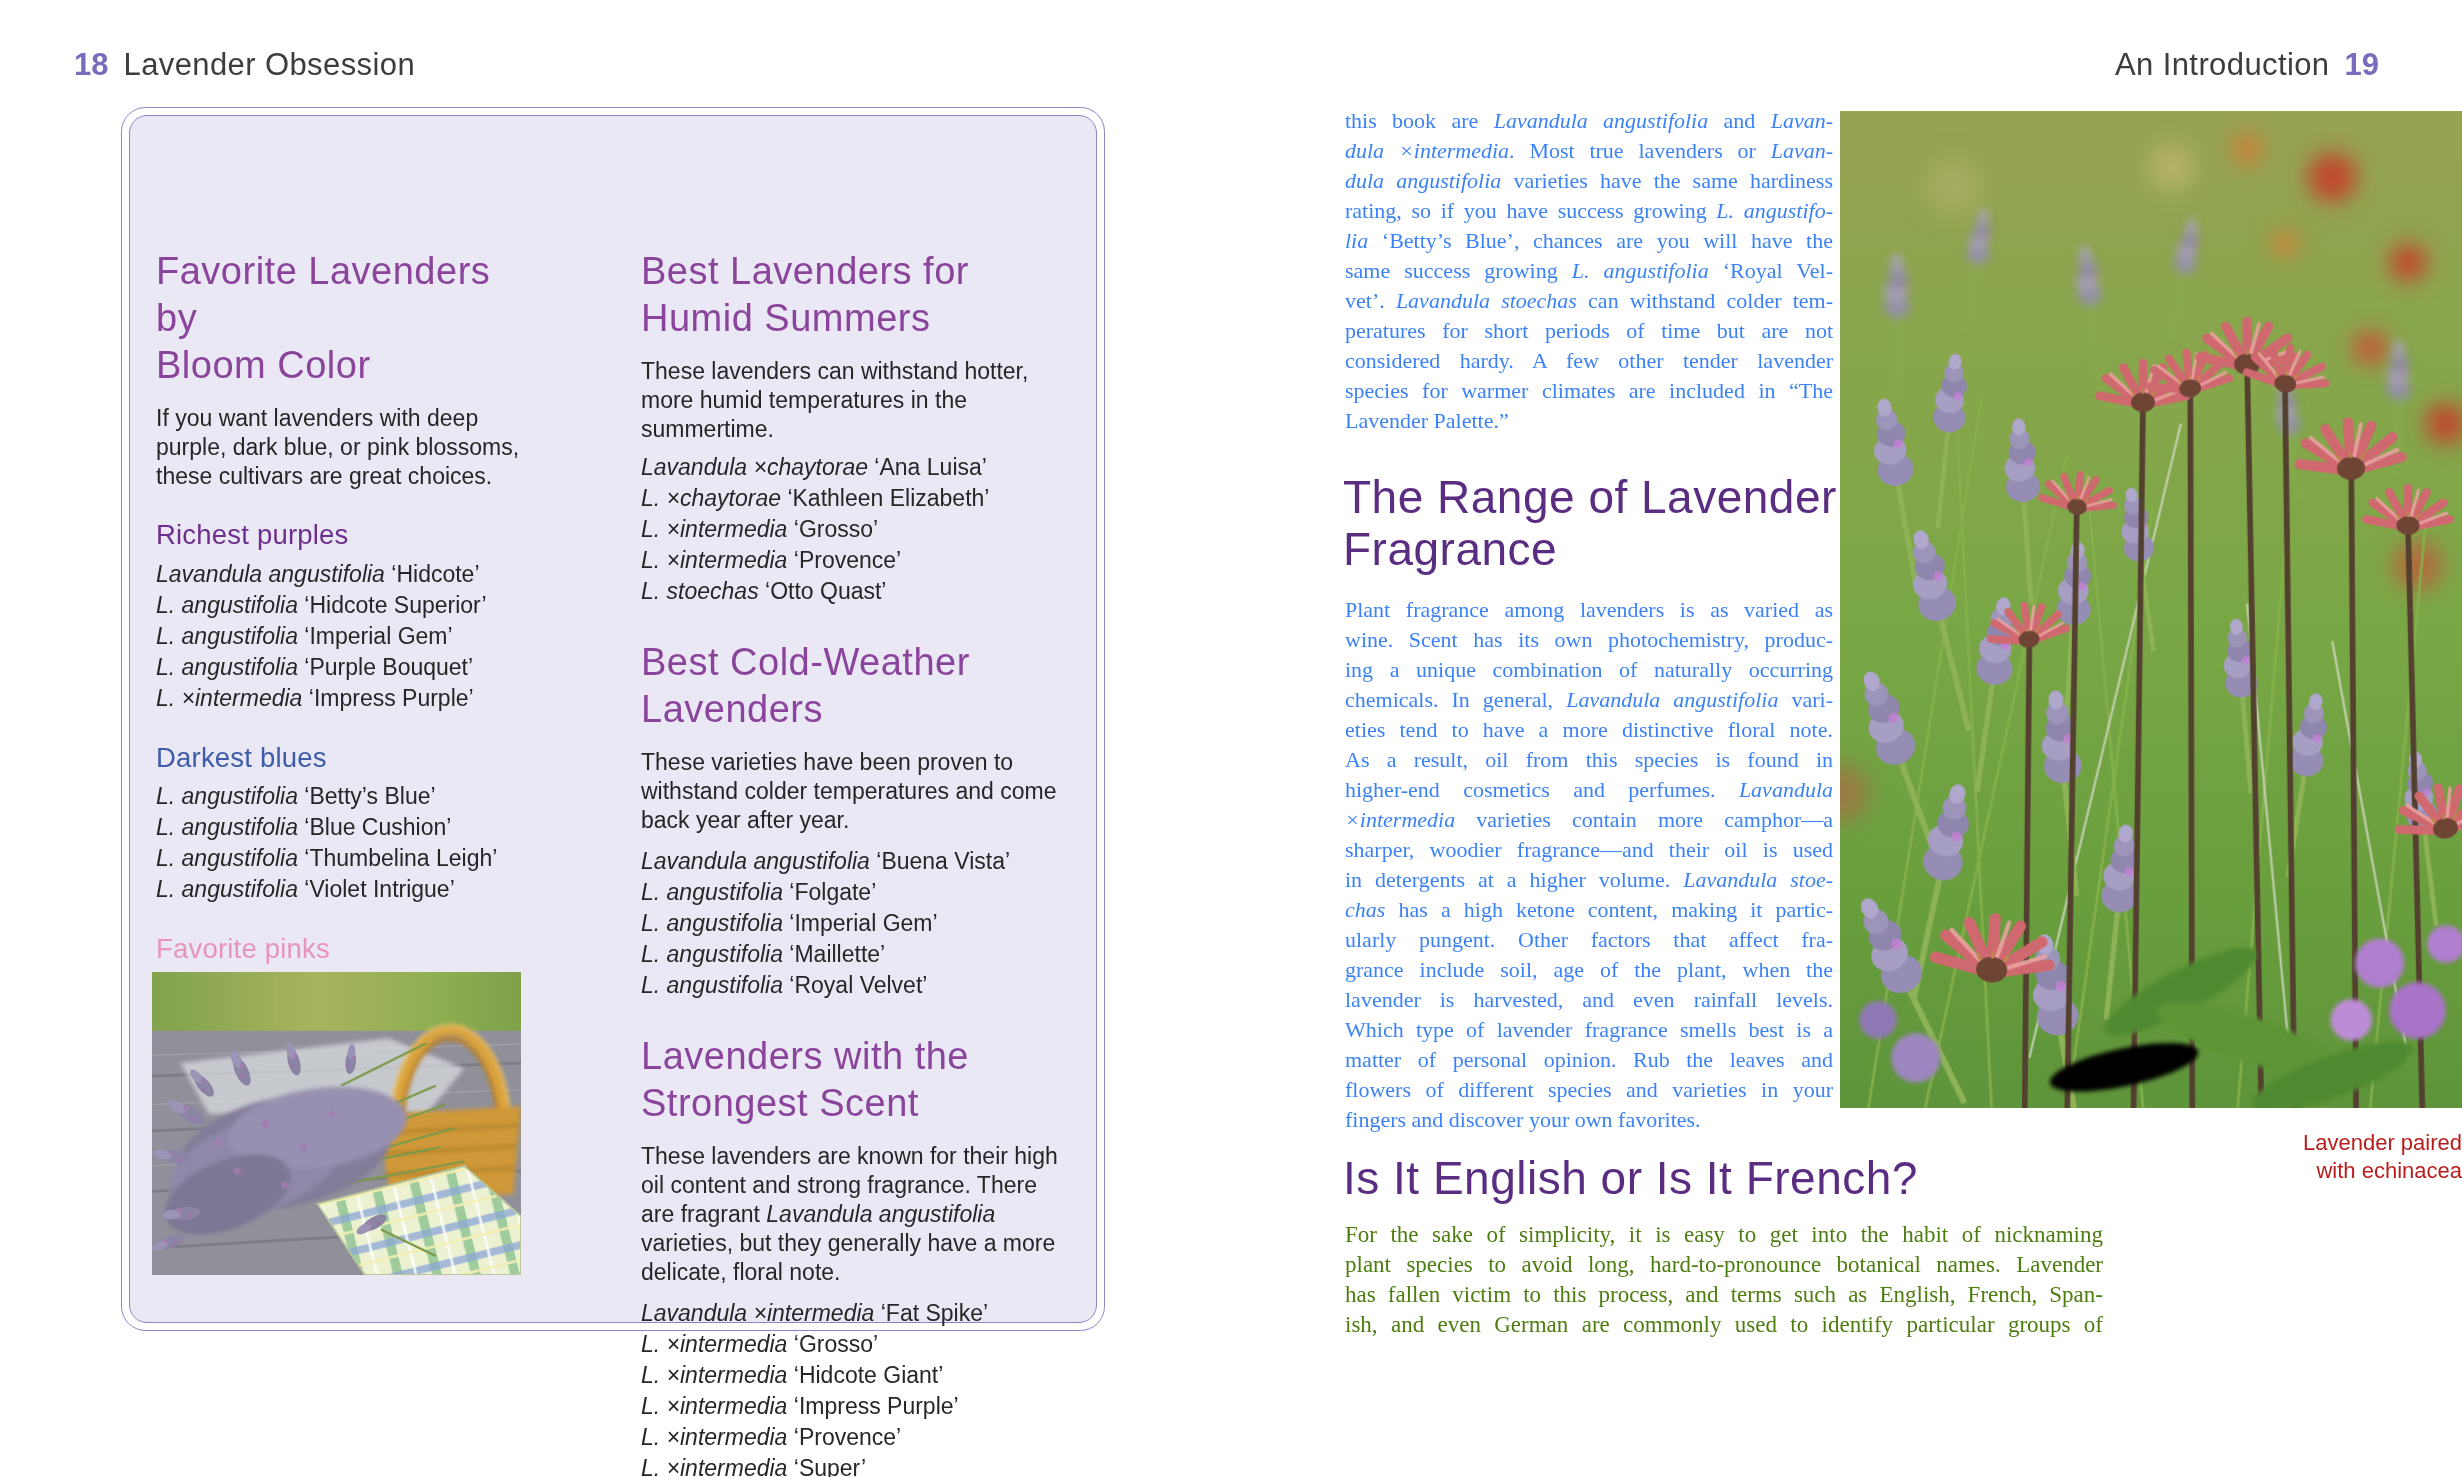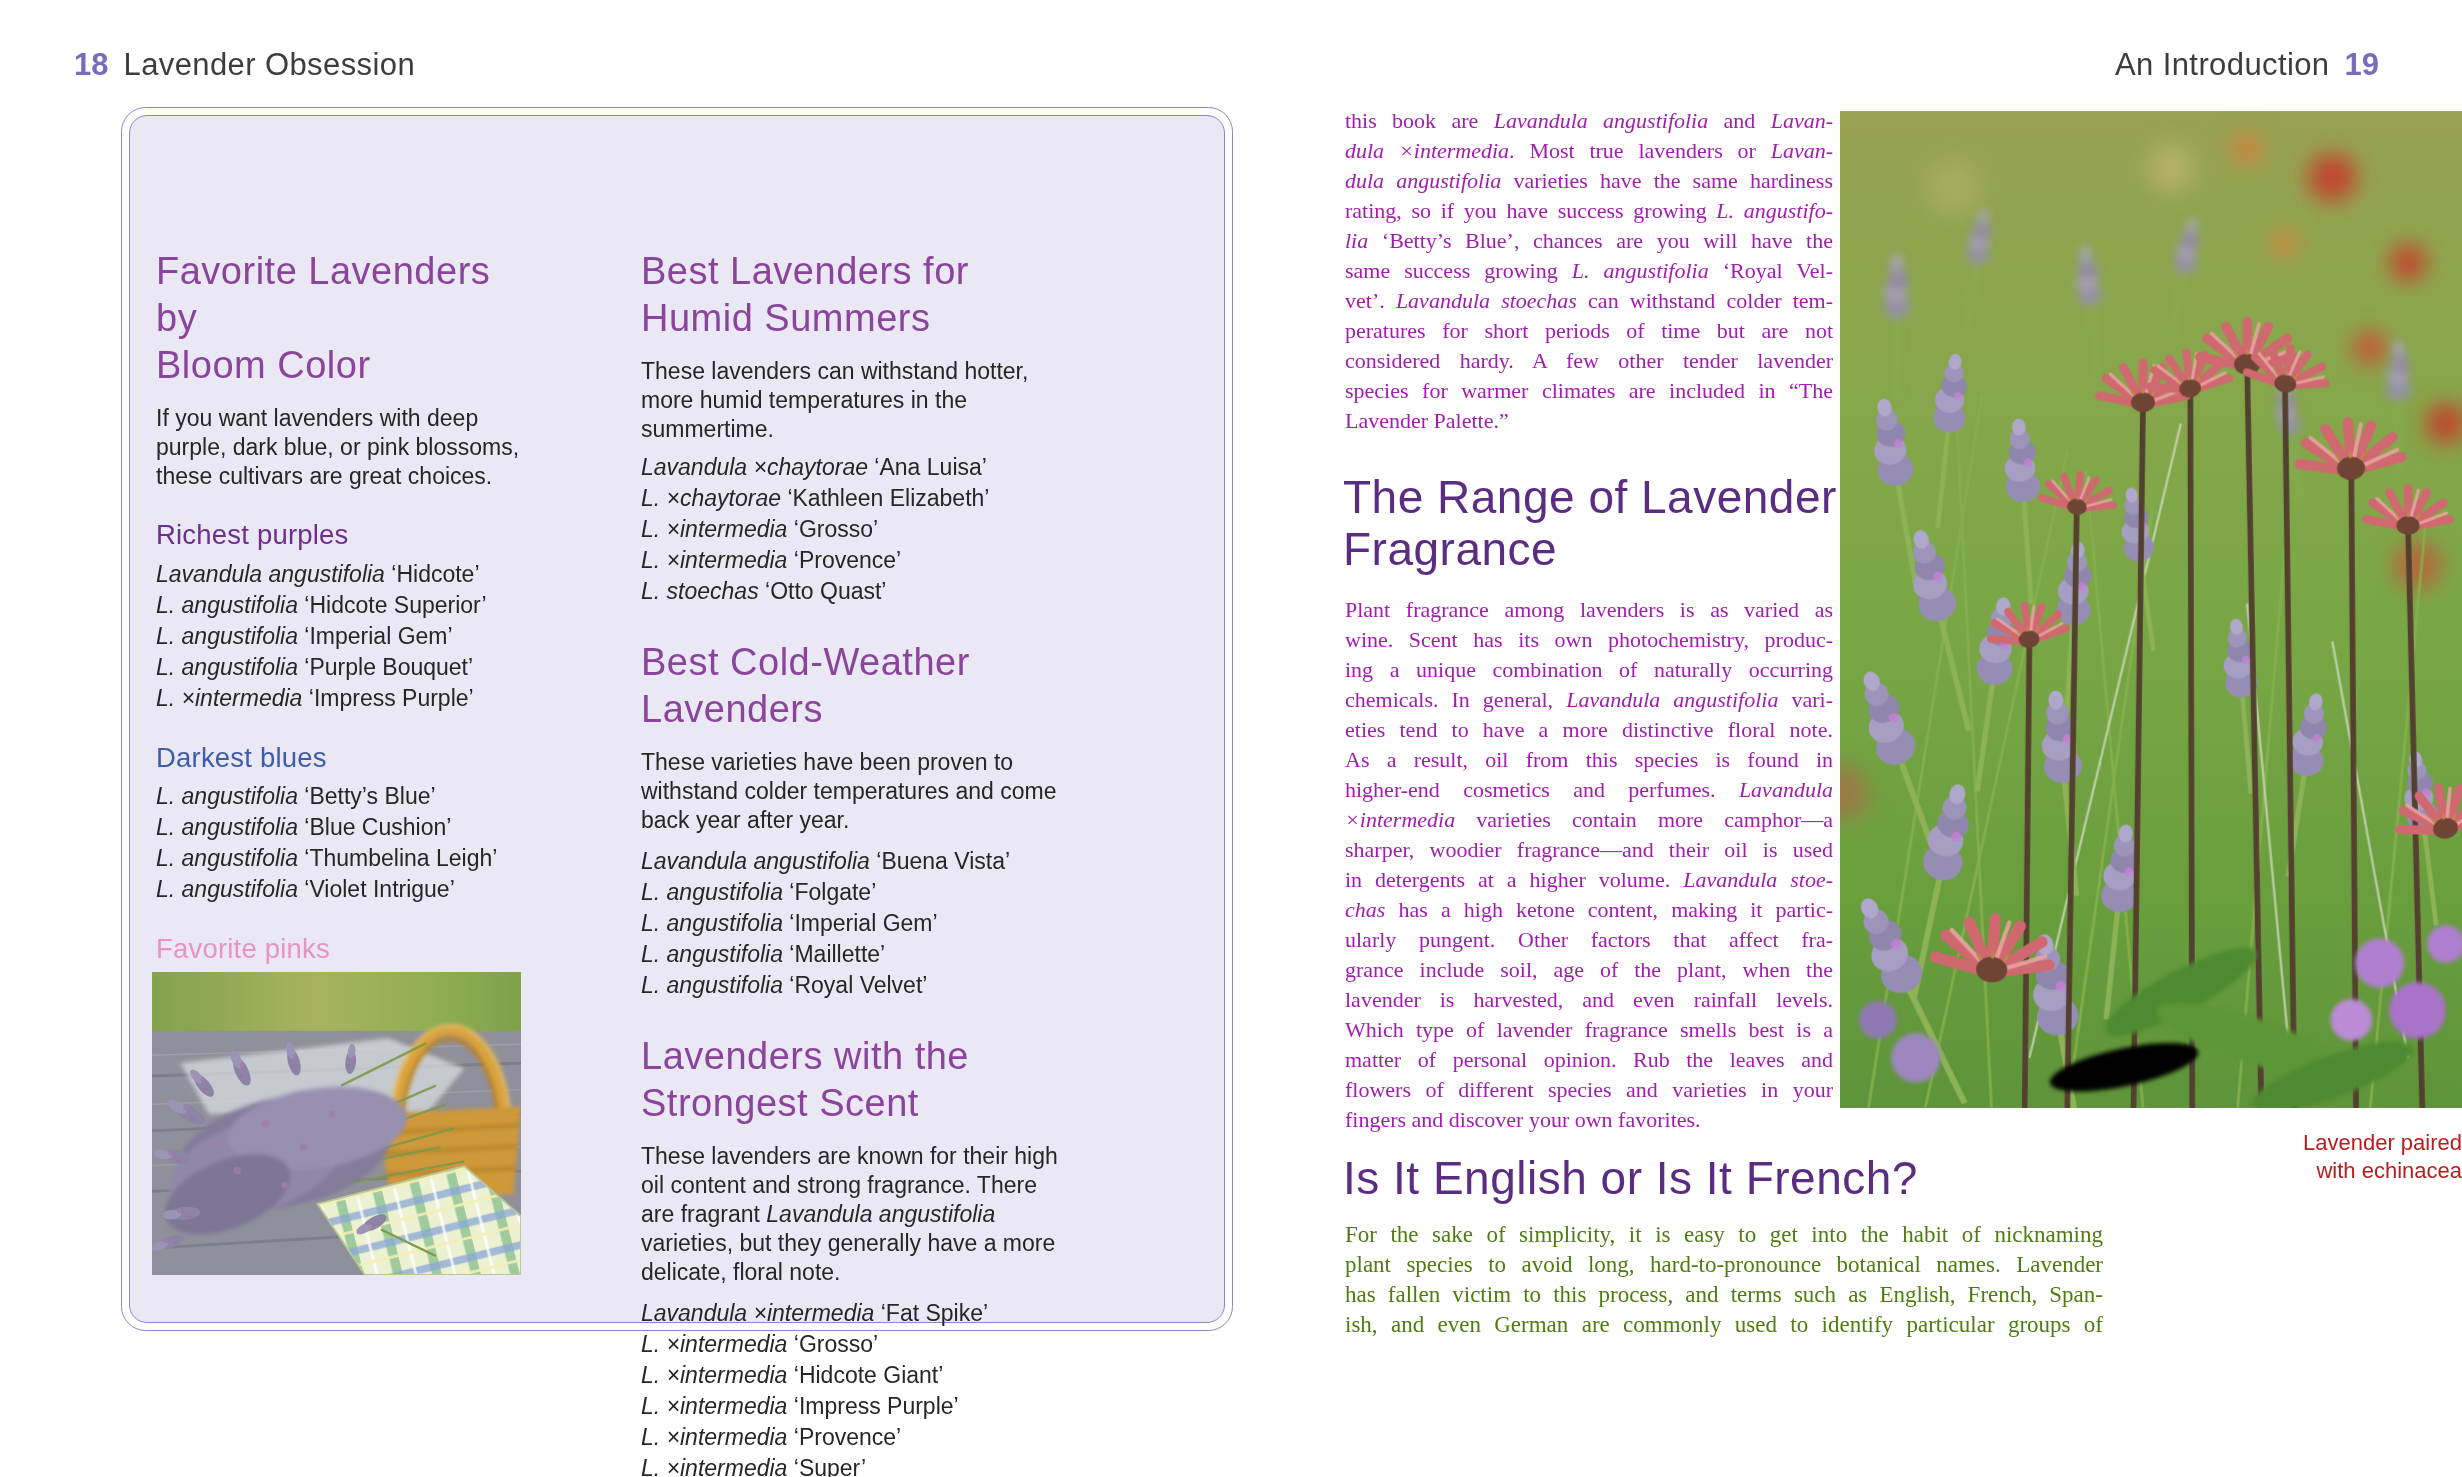--- a/index.html
+++ b/index.html
@@ -4,32 +4,32 @@
 <style>
   *{margin:0;padding:0;box-sizing:border-box}
   html,body{width:2462px;height:1477px}
   body{position:relative;background:#ffffff;font-family:"Liberation Sans",sans-serif;overflow:hidden}
   .abs{position:absolute}
   
   .runhead-row{display:flex;align-items:flex-end;gap:15px}
   .pagenum{font-size:31px;font-weight:bold;color:var(--pagenum)}
   .runtitle{font-size:31px;color:var(--runhead);letter-spacing:0.4px}
   
-  .info-box{left:121px;top:107px;width:1112px;height:1224px;border:1.9px solid var(--boxborder);border-radius:24.6px;padding:6.6px;background:#fff}
+  .info-box{left:121px;top:107px;width:984px;height:1224px;border:1.9px solid var(--boxborder);border-radius:24.6px;padding:6.6px;background:#fff}
   .box-inner{width:100%;height:100%;border:1.9px solid var(--boxborder);border-radius:18px;background:var(--boxbg)}
   .box-col{position:absolute;top:140px}
   .box-heading{font-size:38px;line-height:47px;font-weight:300;color:var(--boxheading);white-space:pre-line;letter-spacing:0.5px}
   .box-intro{font-size:23px;line-height:29px;color:var(--bodytext);margin-top:15px}
   .gtitle{font-size:27.5px;font-weight:normal;margin-top:28px;letter-spacing:0.2px}
   .items{margin-top:7.6px}
   .item{font-size:23px;line-height:31px;color:var(--bodytext);white-space:nowrap}
   .sec{margin-top:32px}
   .sec .items{margin-top:11.4px}
   
-  .serifcol{font-family:"Liberation Serif",serif;font-size:22px;line-height:30px;color:#a21caf}
+  .serifcol{font-family:"Liberation Serif",serif;font-size:22px;line-height:30px;color:#3b82f6}
   .serifwide{font-family:"Liberation Serif",serif;font-size:23px;line-height:30px;color:#4d7c0f}
   .tline{width:100%}
   .tline.just{text-align:justify;text-align-last:justify}
   .h2{font-size:46px;line-height:52px;font-weight:300;color:var(--pageheading);white-space:pre-line;letter-spacing:0.5px}
   .caption{font-size:22px;line-height:28px;color:#b91c1c;text-align:right}
   .photo-frame{overflow:hidden}
   svg{display:block}
 </style>
 </head>
 <body>

